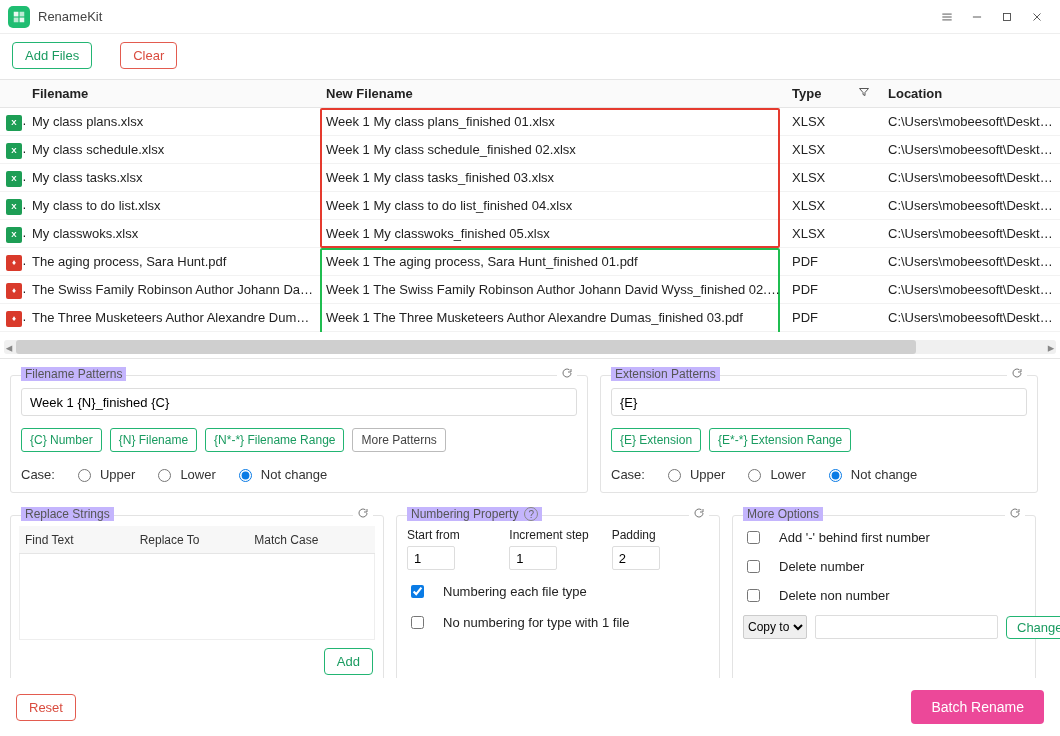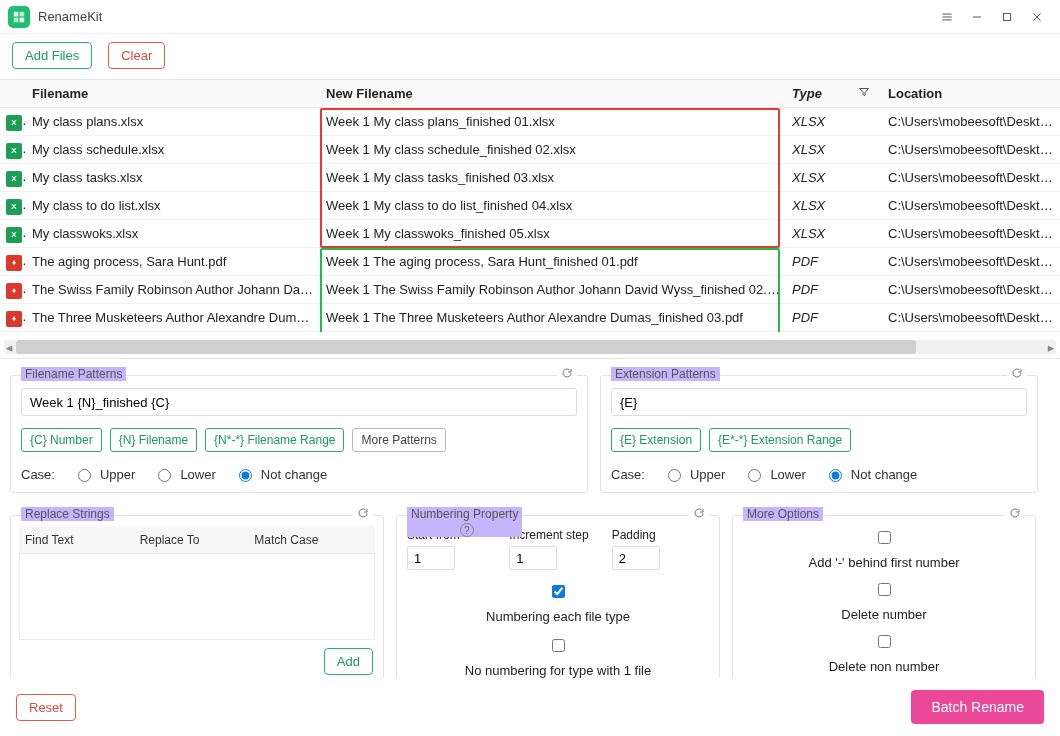--- a/index.html
+++ b/index.html
@@ -4,32 +4,32 @@
 <style>
   * { box-sizing: border-box; }
   html, body { margin:0; padding:0; font-family: -apple-system, "Segoe UI", Arial, sans-serif; font-size:13px; color:#222; background:#fff; width:1060px; height:736px; overflow:hidden; }
   .titlebar { height:34px; display:flex; align-items:center; padding:0 8px; border-bottom:1px solid #eee;}
   .app-icon { width:22px; height:22px; border-radius:5px; background:#1fbd71; display:flex; align-items:center; justify-content:center; margin-right:8px;}
   .app-icon svg { width:14px; height:14px; }
   .app-title { flex:0 0 auto; font-size:13px; font-weight:500; color:#444;}
   .title-spacer { flex:1; }
   .win-btn { width:30px; height:30px; display:flex; align-items:center; justify-content:center; cursor:pointer; color:#444; }
   .win-btn svg { width:14px; height:14px; stroke:#444; stroke-width:1.5; fill:none; }
-  .toolbar { padding:8px 18px 10px 12px; display:flex; gap:16px; }
+  .toolbar { padding:8px 18px 10px 12px; display:flex; gap:28px; }
   .btn { border:1px solid; padding:5px 12px; border-radius:4px; background:#fff; cursor:pointer; font-size:13px;}
   .btn.green { border-color:#22b573; color:#1a9b60; }
   .btn.red { border-color:#e35b4f; color:#d94c3f; }
   .table-wrap { border-top:1px solid #e5e5e5; border-bottom:1px solid #e5e5e5; height:280px; position:relative;}
   .table-head { display:flex; height:28px; align-items:center; border-bottom:1px solid #e5e5e5; background:#fafafa;}
   .th, .td { padding:0 6px; white-space:nowrap; overflow:hidden; text-overflow:ellipsis; }
   .th { font-weight:600; color:#222;}
   .col-icon { width:26px; flex:0 0 26px; text-align:center; }
   .col-filename { width:294px; flex:0 0 294px; }
   .col-new { width:466px; flex:0 0 466px; position:relative;}
-  .col-type { width:96px; flex:0 0 96px;font-style:italic; }
+  .col-type { width:96px; flex:0 0 96px; }
   .col-loc { width:178px; flex:0 0 178px; }
   .table-body { overflow:hidden; }
   .row { display:flex; align-items:center; height:28px; border-bottom:1px solid #f2f2f2; }
   .file-icon { width:16px; height:16px; border-radius:2px; display:inline-flex; align-items:center; justify-content:center; }
   .file-icon.xlsx { background:#1d9e55; }
   .file-icon.pdf { background:#d93a2b; }
   .file-icon span { color:#fff; font-size:8px; font-weight:bold; line-height:1; }
   .th .filter-icon { margin-left:auto; }
   .th.col-type { display:flex; align-items:center; }
   .hscroll { position:absolute; left:4px; right:4px; bottom:4px; height:14px; background:#f0f0f0; border-radius:3px;}
@@ -58,30 +58,30 @@
   .radio { display:flex; align-items:center; gap:6px; cursor:pointer;}
   .radio input { accent-color:#0a7be5;}
 
   .replace-head { display:flex; height:28px; align-items:center; border-bottom:1px solid #e5e5e5; background:#f7f7f7; margin:-2px -2px 0 -2px; padding:0 6px;}
   .replace-head div { flex:1; font-size:12px; color:#333; font-weight:500;}
   .replace-body { height:86px; border:1px solid #eee; border-top:none; margin:0 -2px; }
   .add-row { text-align:right; margin-top:8px;}
   .numrow { display:flex; gap:5px; }
   .numcol { flex:1; display:flex; flex-direction:column; gap:4px; font-size:12px;}
   .numcol input { width:48px; height:24px; border:1px solid #ddd; border-radius:2px; padding:0 6px; font-size:13px;}
-  .chk { display:flex; align-items:center; gap:8px; font-size:13px; margin-top:12px; cursor:pointer;flex-direction:column;}
+  .chk { display:flex; align-items:center; gap:16px; font-size:13px; margin-top:12px; cursor:pointer;}
   .chk input { accent-color:#0a7be5;}
   .more-opts .chk { margin-top:10px; }
   .copyrow { display:flex; align-items:center; gap:8px; margin-top:10px;}
   .copyrow select { height:24px; border:1px solid #ccc; border-radius:2px; font-size:12px; padding:0 0;}
   .copyrow input[type=text] { flex:1; height:24px; border:1px solid #ddd; border-radius:2px;}
   .footer { position:absolute; left:0; right:0; bottom:0; padding:12px 16px; display:flex; justify-content:space-between; align-items:center; background:#fff;}
   .btn.big-green { background:#ec4899; color:#fff; border:none; padding:9px 20px; font-size:14px; border-radius:4px;}
   .help-icon { display:inline-flex; width:14px; height:14px; border:1px solid #888; border-radius:50%; align-items:center; justify-content:center; font-size:10px; color:#666; margin-left:4px; }
-  .numbering-title-wrap { display:flex; align-items:center; gap:2px;flex-direction:column; }
+  .numbering-title-wrap { display:flex; align-items:center; gap:2px; }
 </style>
 </head>
 <body>
 
 <div class="titlebar">
   <div class="app-icon">
     <svg viewBox="0 0 24 24">
         <rect x="3" y="3" width="8" height="8" fill="#fff" opacity="0.9"></rect>
         <rect x="13" y="3" width="8" height="8" fill="#fff" opacity="0.7"></rect>
         <rect x="3" y="13" width="8" height="8" fill="#fff" opacity="0.7"></rect>

